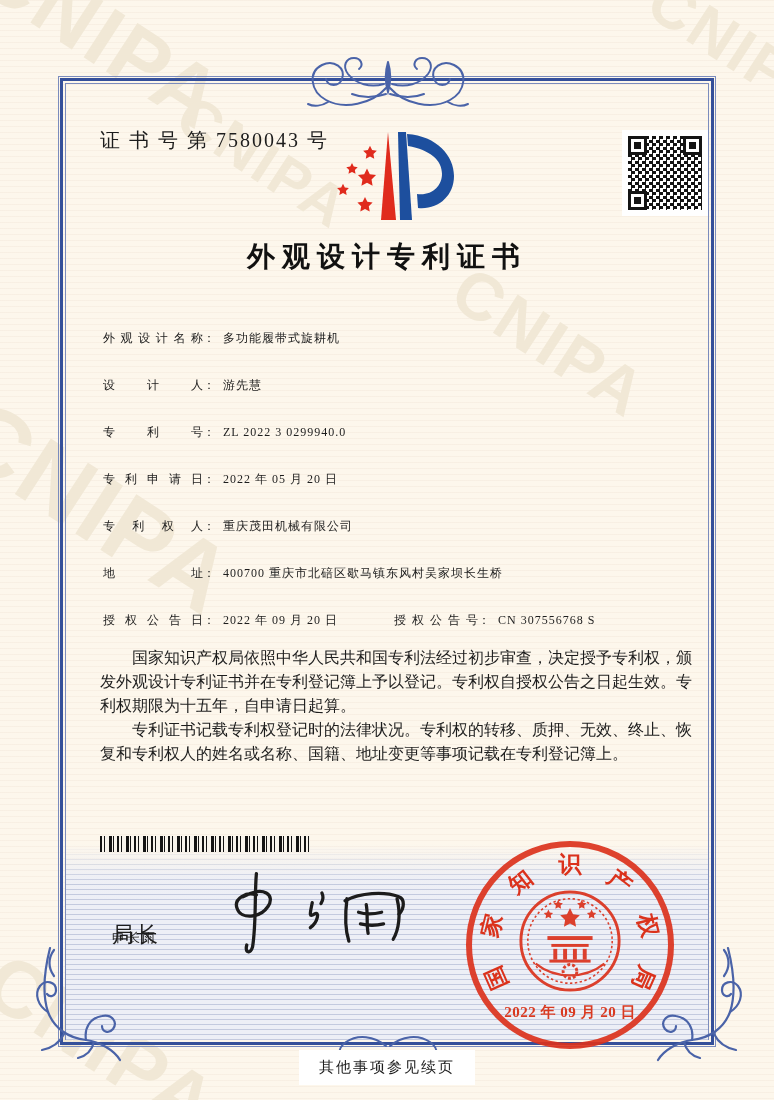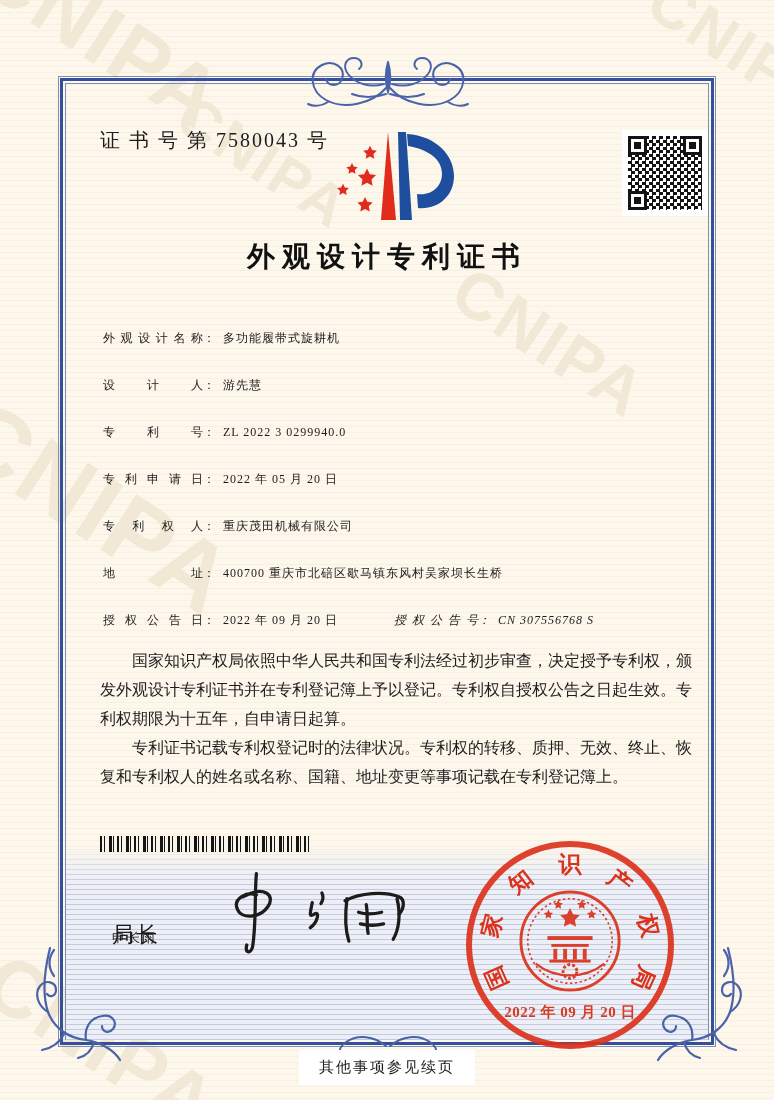--- a/index.html
+++ b/index.html
@@ -55,25 +55,25 @@
   .f-tl { left:0; top:0; } .f-tr { right:0; top:0; } .f-bl { left:0; bottom:0; }
 
   .title { position:absolute; left:0; right:0; top:238px; text-align:center;
     font-size:28px; font-weight:bold; letter-spacing:7px; color:#111; }
 
   .fields { position:absolute; left:103px; top:328px; width:570px; font-size:12px; }
   .frow { display:flex; align-items:baseline; line-height:21px; margin-bottom:26px; white-space:nowrap; }
   .flabel { display:inline-block; width:100px; text-align:justify; text-align-last:justify; }
   .colon { display:inline-block; }
   .fvalue { margin-left:8px; letter-spacing:1px;text-align:right; }
-  .pair2 { margin-left:56px; display:flex; align-items:baseline;font-style:italic; }
+  .pair2 { margin-left:56px; display:flex; align-items:baseline; }
   .pair2 .flabel { width:84px; }
 
   .paras { position:absolute; left:100px; top:646px; width:592px; font-size:16px;
-    line-height:29px; text-align:justify; }
+    line-height:24px; text-align:justify; }
   .paras p { text-indent:2em; }
 
   .barcode { position:absolute; left:100px; top:836px; width:210px; height:16px;
     background:repeating-linear-gradient(90deg,#141414 0 2px,#f8f4ec 2px 4px,#141414 4px 5px,#f8f4ec 5px 9px,#141414 9px 12px,#f8f4ec 12px 13px,#141414 13px 14px,#f8f4ec 14px 17px); }
 
   .sig-title { position:absolute; left:112px; top:920px; font-size:22px; letter-spacing:2px; }
   .sig-name  { position:absolute; left:112px; top:929px; font-size:13px; letter-spacing:2px; }
   .signature { position:absolute; left:214px; top:866px; width:212px; height:88px; }
 
   .seal { position:absolute; left:466px; top:841px; width:208px; height:208px;

